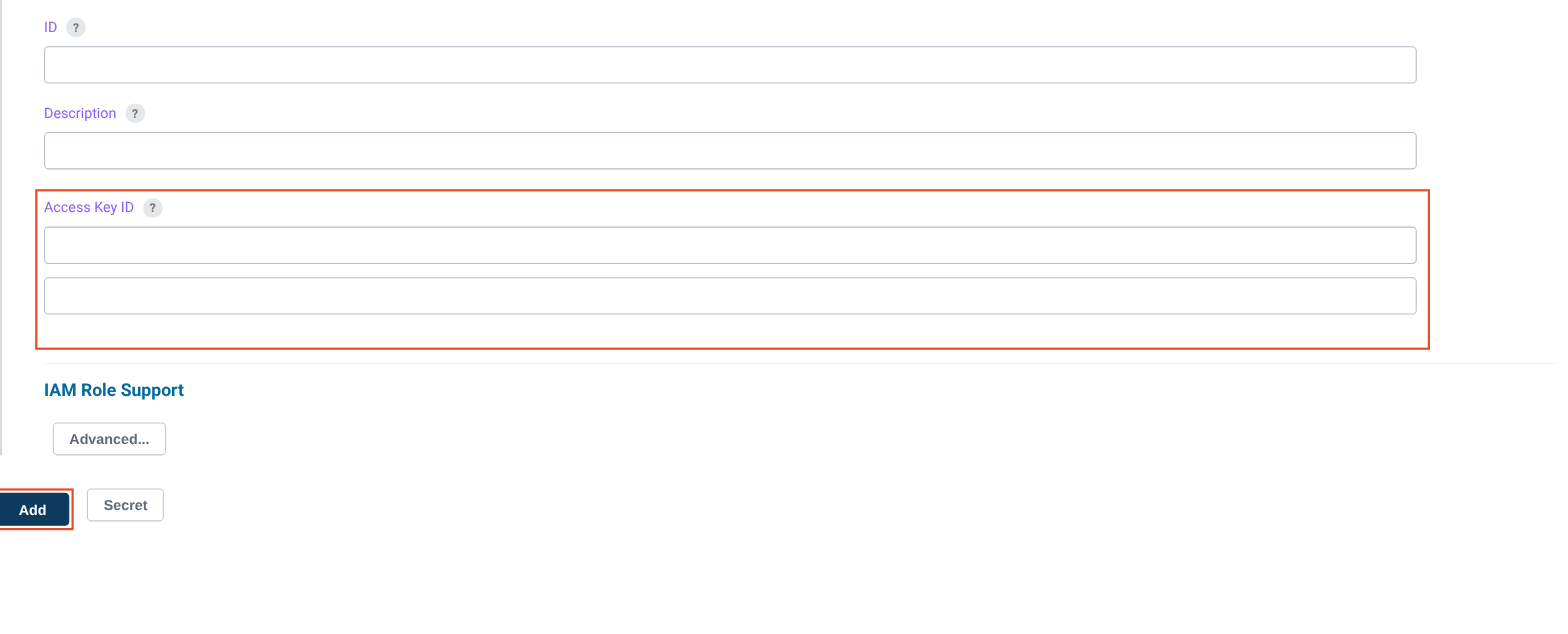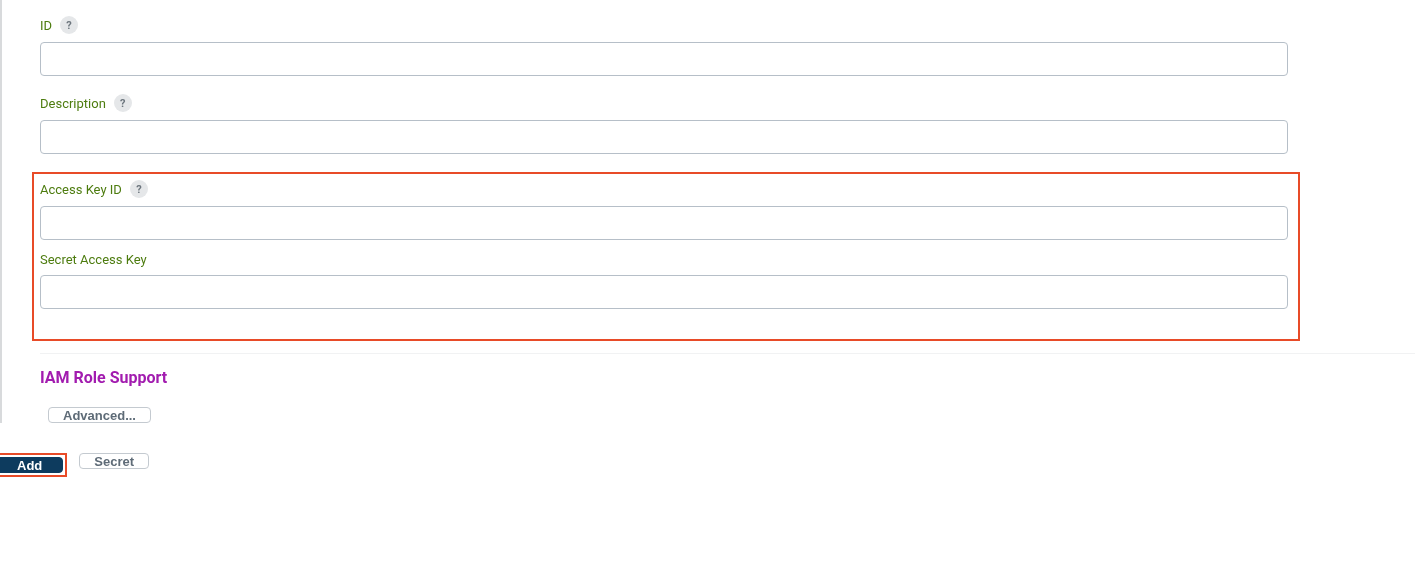--- a/index.html
+++ b/index.html
@@ -27,21 +27,21 @@
     .form-group {
       margin-bottom: 18px;
     }
     .label-row {
       display: flex;
       align-items: center;
       margin-bottom: 8px;
     }
     .label-text {
       font-size: 13px;
-      color: #4d7c0f;
+      color: #8b5cf6;
     }
     .help-icon {
       display: inline-flex;
       align-items: center;
       justify-content: center;
       width: 18px;
       height: 18px;
       border-radius: 50%;
       background: #e5e7e9;
       color: #6c757d;
@@ -75,38 +75,38 @@
       margin-bottom: 0;
     }
     .section-separator {
       border: none;
       border-top: 1px solid #f1f2f3;
       margin: 0 0 14px 0;
     }
     .section-heading {
       font-size: 16px;
       font-weight: 700;
-      color: #a21caf;
+      color: #0369a1;
       margin-bottom: 20px;
       margin-top: 12px;
     }
     .advanced-btn-wrap {
       padding-left: 8px;
       margin-bottom: 24px;
     }
     .btn {
       display: inline-flex;
       align-items: center;
       justify-content: center;
       border-radius: 4px;
       font-size: 13px;
       font-weight: 600;
       cursor: pointer;
       padding: 0 14px;
-      height: 16px;
+      height: 30px;
     }
     .btn-secondary {
       background: #fff;
       border: 1px solid #c4cad0;
       color: #5e6b77;
     }
     .action-row {
       display: flex;
       gap: 12px;
       padding: 6px 6px 6px 6px;
@@ -150,23 +150,20 @@
     <div class="highlight-box">
       <div class="form-group">
         <div class="label-row">
           <span class="label-text">Access Key ID</span>
           <span class="help-icon">?</span>
         </div>
         <input type="text" class="text-input" value="" style="">
       </div>
 
       <div class="form-group">
-        <div class="label-row">
-          <span class="label-text">Secret Access Key</span>
-        </div>
         <input type="password" class="text-input" value="" style="">
       </div>
     </div>
 
     <hr class="section-separator">
 
     <div class="section-heading">IAM Role Support</div>
 
     <div class="advanced-btn-wrap">
       <button class="btn btn-secondary">Advanced...</button>

